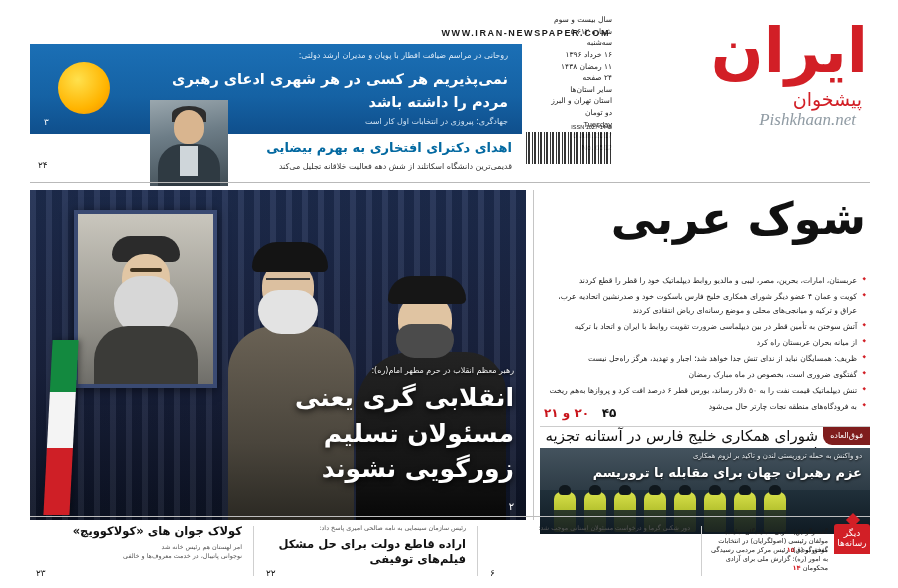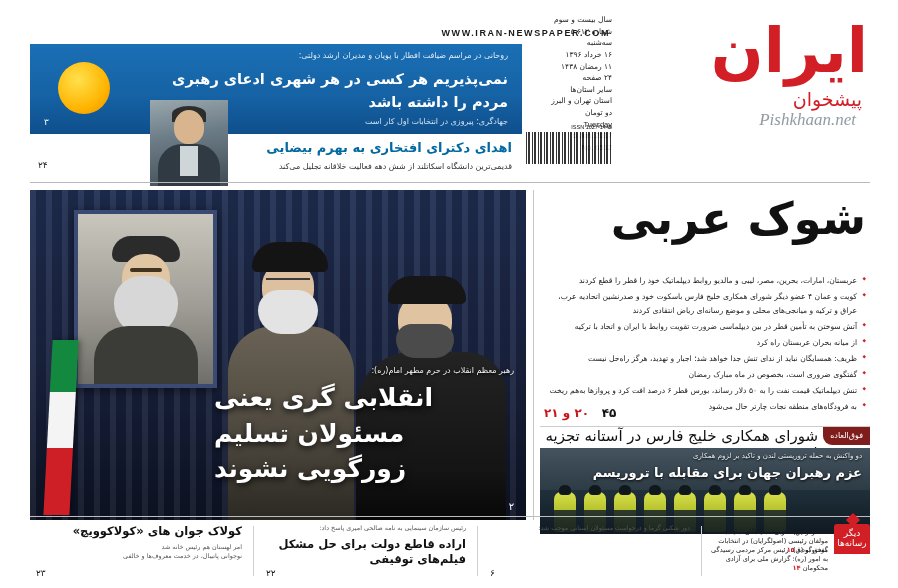--- a/index.html
+++ b/index.html
@@ -537,21 +537,21 @@
     text-shadow: 0 1px 3px #000;
   }
   .cap-head {
     position: absolute;
     right: 12px;
     top: 190px;
     width: 300px;
     font-size: 25px;
     font-weight: bold;
     color: #ffffff;
-    text-align: left;
+    text-align: right;
     line-height: 1.42;
     text-shadow: 0 2px 6px rgba(0,0,0,.85);
   }
   .cap-page {
     position: absolute;
     right: 12px;
     bottom: 8px;
     font-size: 10px;
     color: #ffffff;
   }

